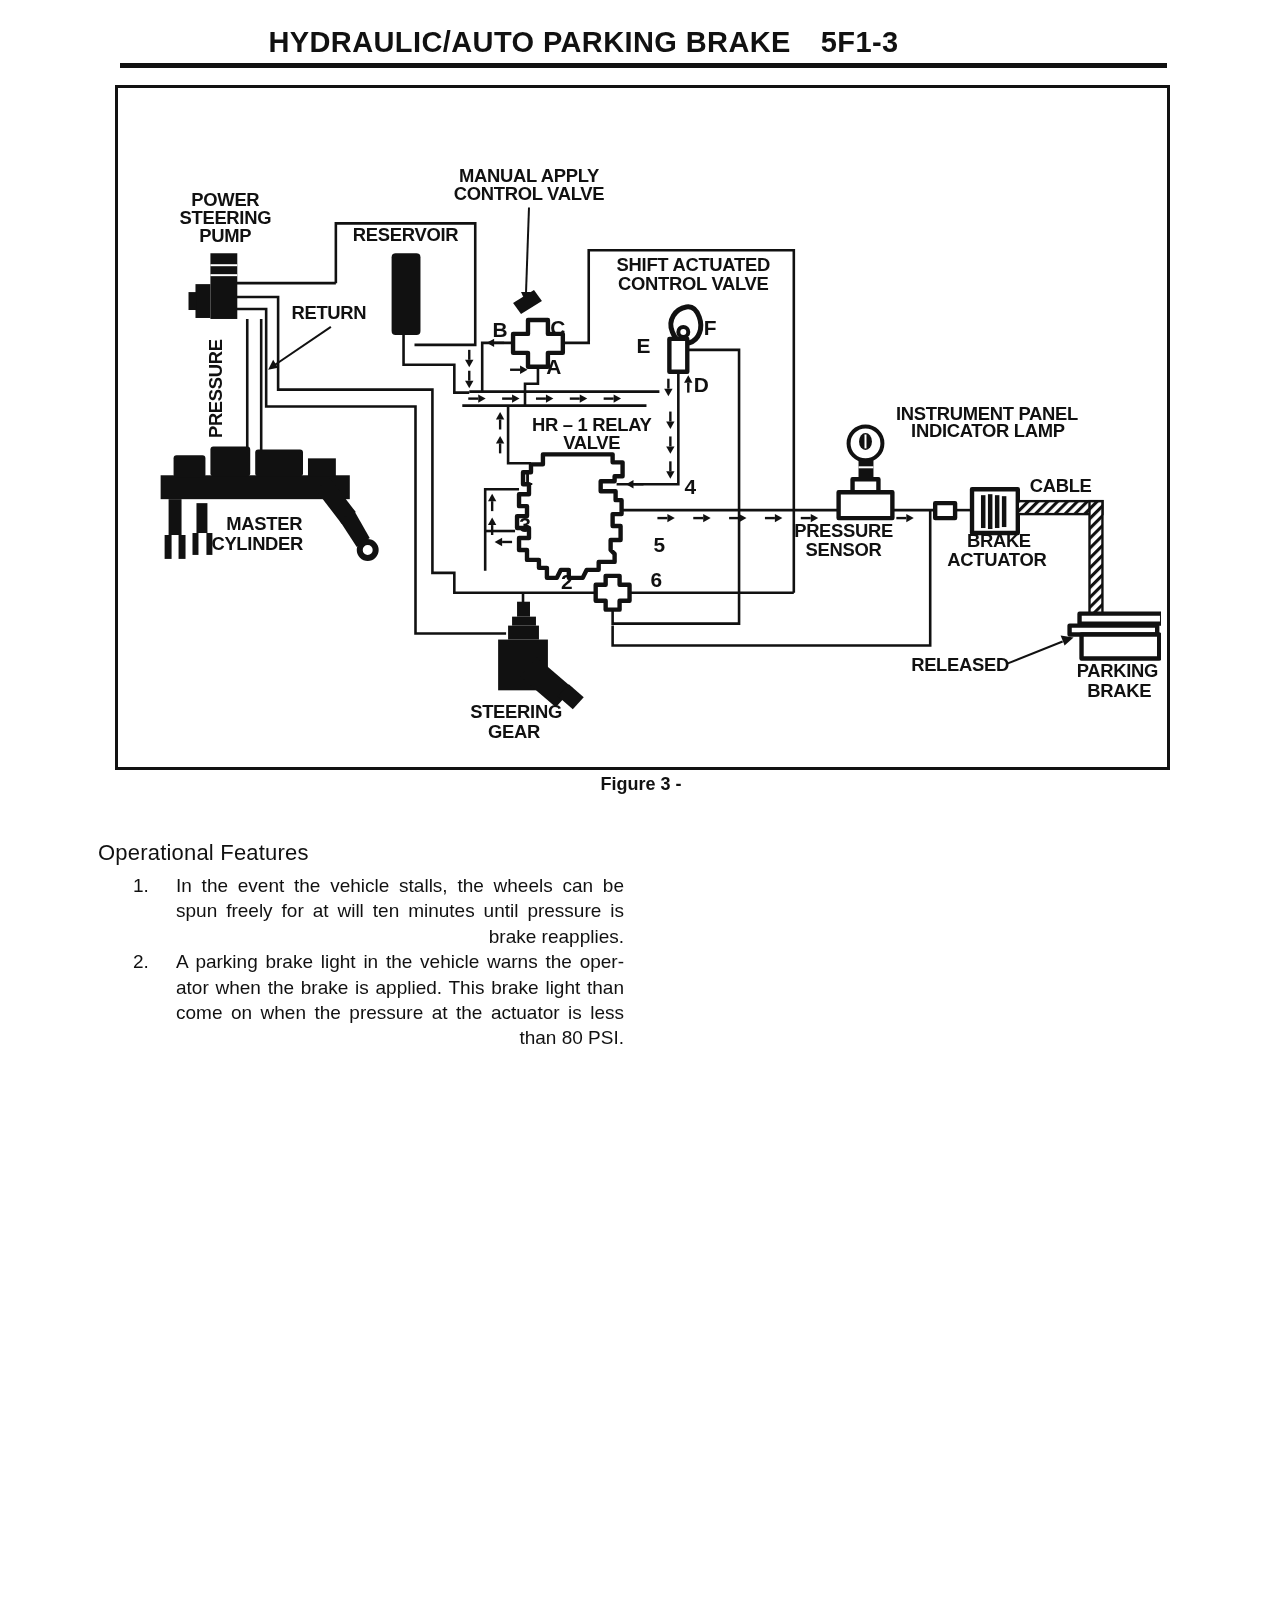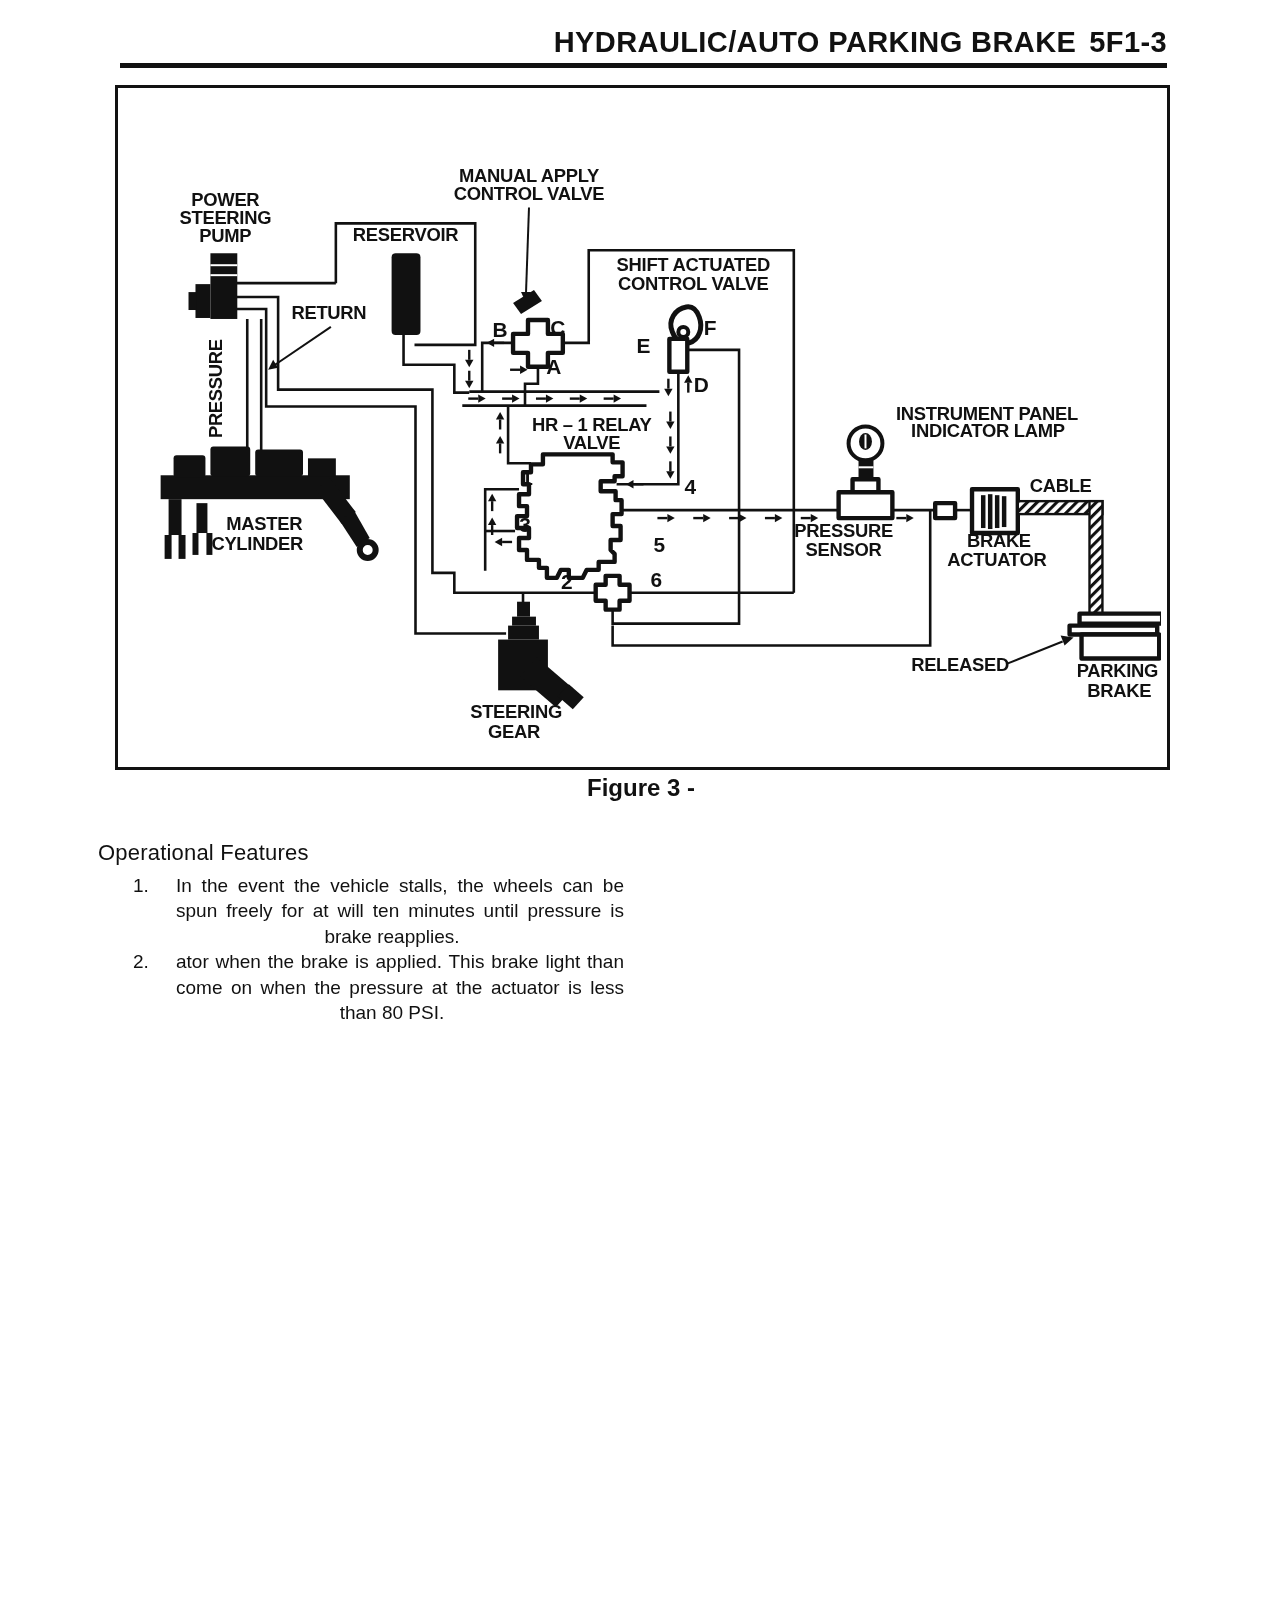--- a/index.html
+++ b/index.html
@@ -1,30 +1,30 @@
 <!DOCTYPE html>
 <html><head>
 <meta charset="utf-8">
 <style>
   html,body{margin:0;padding:0;background:#e8e8e8;}
   .page{position:relative;width:1280px;height:1616px;background:#ffffff;
         font-family:"Liberation Sans",sans-serif;color:#111;overflow:hidden;}
-  .hdr{position:absolute;top:26px;left:0;right:113px;display:flex;justify-content:flex-end;gap:13px;
+  .hdr{position:absolute;top:26px;left:0;right:113px;display:flex;justify-content:center;gap:30px;
        font-weight:bold;font-size:29px;letter-spacing:.4px;white-space:nowrap;}
   .hdr-rule{position:absolute;left:120px;top:63px;width:1047px;height:5px;background:#111;}
   .figure-box{position:absolute;left:115px;top:85px;width:1049px;height:679px;border:3px solid #111;background:#fff;}
   .figure-caption{position:absolute;left:115px;top:774px;width:1052px;text-align:center;
-                  font-weight:bold;font-size:24px;}
+                  font-weight:bold;font-size:18px;}
   .section-heading{position:absolute;left:98px;top:840px;font-weight:normal;font-size:22px;letter-spacing:.2px;}
   .features{position:absolute;left:133px;top:873px;width:500px;font-size:19px;line-height:25.4px;}
   .feat-item{display:flex;}
   .feat-num{width:27px;flex:0 0 27px;}
   .feat-lines{width:464px;}
   .jline{text-align:justify;text-align-last:justify;margin-left:16px;}
-  .lline{text-align:center;}
+  .lline{text-align:right;}
   
   svg text{fill:#111;}
   .dlabel{font:bold 18.5px "Liberation Sans",sans-serif;letter-spacing:-.3px;}
   .dport{font:bold 21px "Liberation Sans",sans-serif;}
   .pipe{fill:none;stroke:#111;stroke-width:2.6;}
   .comp{fill:#fff;stroke:#111;stroke-width:4.4;stroke-linejoin:round;}
   .comp5{fill:#fff;stroke:#111;stroke-width:5;stroke-linejoin:round;}
   .blk{fill:#111;stroke:none;}
   .ptr{fill:none;stroke:#111;stroke-width:2;}
   .ptrh{fill:#111;}
@@ -249,20 +249,21 @@
       <div class="feat-num">1.</div>
       <div class="feat-lines">
         <div class="jline">In the event the vehicle stalls, the wheels can be</div>
         <div class="jline">spun freely for at will ten minutes until pressure is</div>
         <div class="lline">brake reapplies.</div>
       </div>
     </div>
     <div class="feat-item">
       <div class="feat-num">2.</div>
       <div class="feat-lines">
+        <div class="jline">A parking brake light in the vehicle warns the oper-</div>
         <div class="jline">ator when the brake is applied. This brake light than</div>
         <div class="jline">come on when the pressure at the actuator is less</div>
         <div class="lline">than 80 PSI.</div>
       </div>
     </div>
   </div>
 
 </div>
 
 </body></html>

